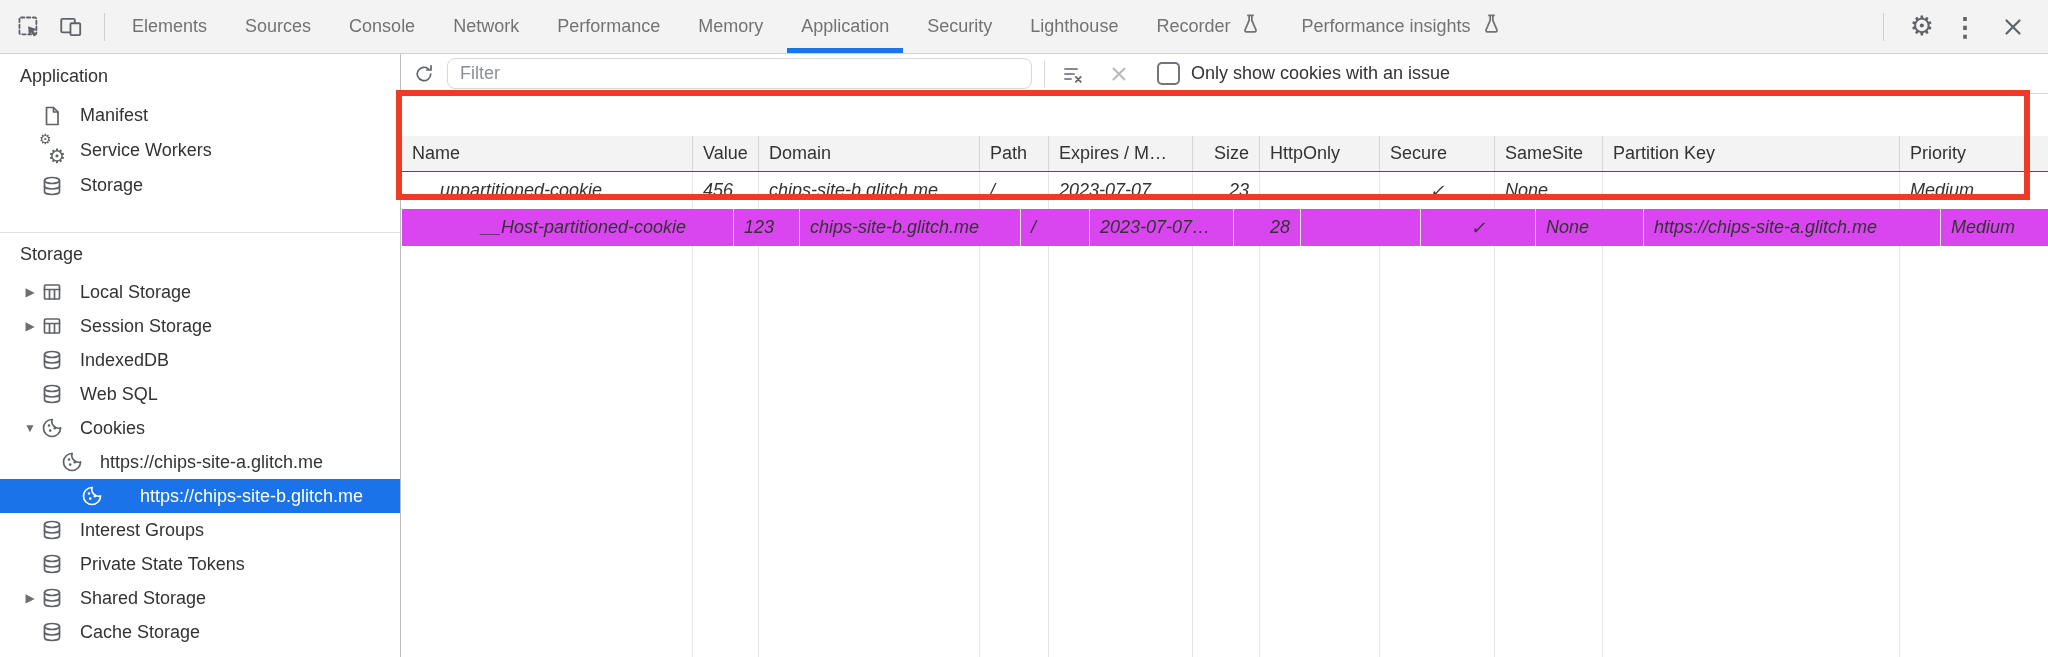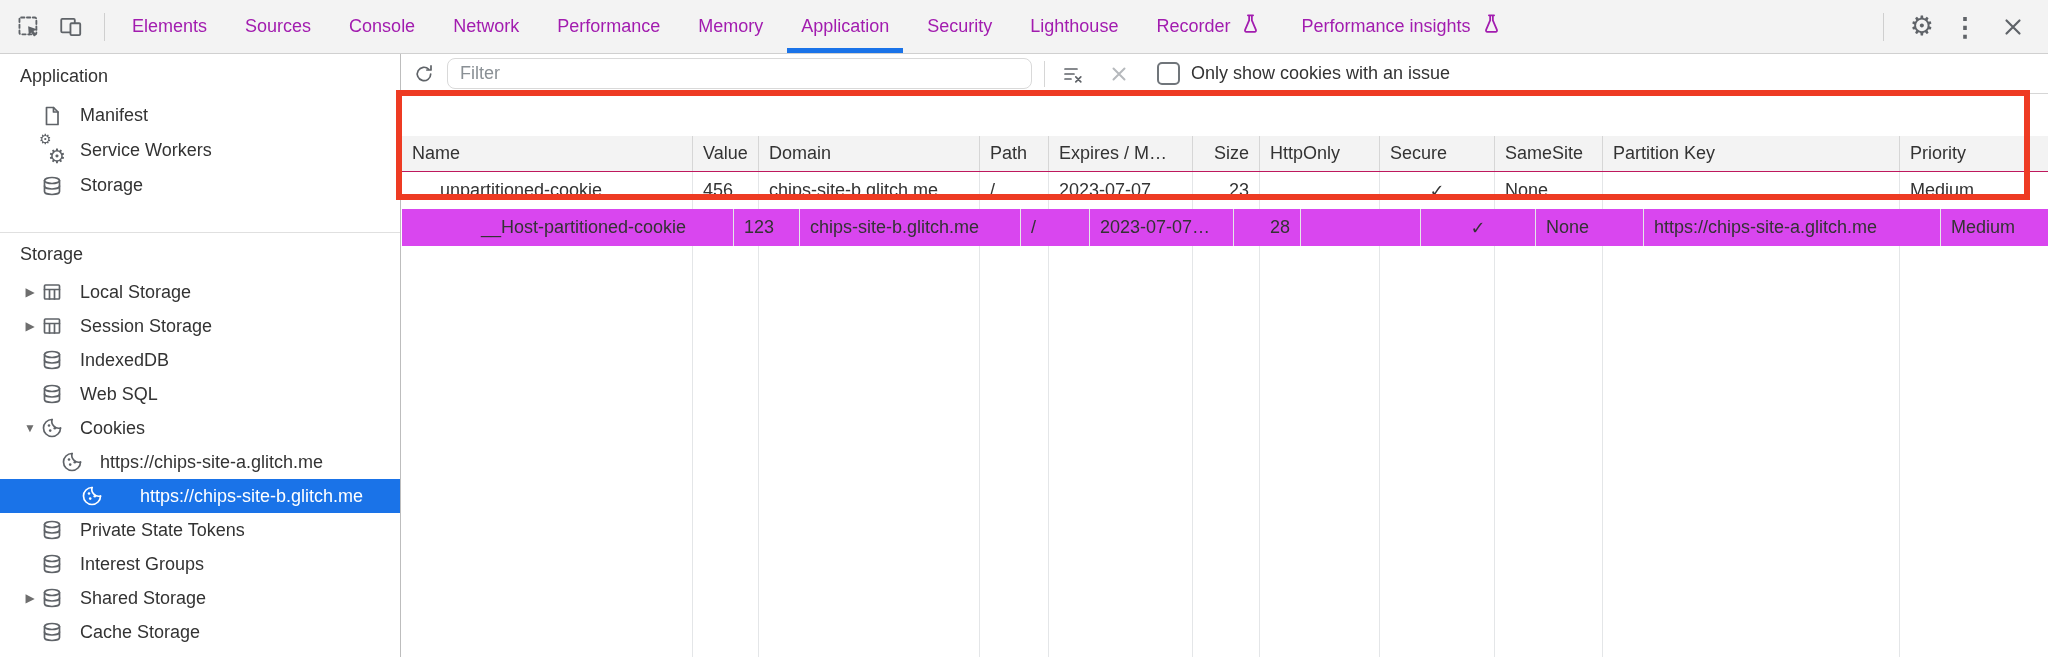--- a/index.html
+++ b/index.html
@@ -8,21 +8,21 @@
 
   
   .tabbar { position: absolute; left: 0; top: 0; width: 2048px; height: 54px;
     background: #f3f3f3; border-bottom: 1px solid #d0d0d0; display: flex; align-items: center; }
   .tb-icons { display: flex; align-items: center; padding-left: 12px; gap: 8px; }
   .tb-btn { width: 34px; height: 34px; display: flex; align-items: center; justify-content: center; color: #5f6368; }
   .tb-btn svg { width: 26px; height: 26px; }
   .tb-sep { width: 1px; height: 28px; background: #cfcfcf; margin: 0 8px; }
   .tabs { display: flex; height: 100%; }
   .tab { padding: 4px 19px; display: flex; align-items: center; gap: 8px; position: relative;
-    color: #a21caf; cursor: default; white-space: nowrap; }
+    color: #737373; cursor: default; white-space: nowrap; }
   .tab.active::after { content: ""; position: absolute; left: 5px; right: 5px; bottom: 0;
     height: 5px; background: #1a73e8; }
   .flask svg { width: 25px; height: 25px; }
   .tb-right { margin-left: auto; display: flex; align-items: center; padding-right: 18px; gap: 18px; }
   .glyph-gear { font-size: 27px; color: #5f6368; line-height: 1; }
   .glyph-dots { font-size: 26px; color: #5f6368; line-height: 1; font-weight: bold; }
   .xicon svg { width: 26px; height: 26px; }
 
   
   .sidebar { position: absolute; left: 0; top: 54px; width: 401px; height: 603px;
@@ -62,21 +62,21 @@
   
   .datagrid { flex: 1; display: flex; flex-direction: column; position: relative;
     --cols: 291px 66px 221px 69px 144px 67px 120px 115px 108px 297px 148px; }
   .gheader, .grow, .gfill { display: grid; grid-template-columns: var(--cols); }
   .gheader { height: 36px; background: #f3f3f3; border-bottom: 1px solid #be185d; flex: 0 0 auto; }
   .gheader > div { display: flex; align-items: center; padding: 0 10px; border-right: 1px solid #d6d6d6;
     overflow: hidden; white-space: nowrap; color: #333; }
   .grow { height: 37px; flex: 0 0 auto; background: #fff; }
   .grow.alt { background: #d946ef; padding-left: 41px; }
   .grow > div { display: flex; align-items: center; padding: 0 10px; border-right: 1px solid #e4e6e8;
-    overflow: hidden; white-space: nowrap; }
+    overflow: hidden; white-space: nowrap; font-style: italic; }
   .grow > div:first-child { padding-left: 38px; }
   .gheader > div:nth-child(6), .grow > div:nth-child(6) { justify-content: flex-end; }
   .grow > div:nth-child(8) { justify-content: center; }
   .gheader > div:last-child, .grow > div:last-child, .gfill > div:last-child { border-right: none; }
   .gfill { flex: 1; }
   .gfill > div { border-right: 1px solid #e4e6e8; }
 
   
   .red-box { position: absolute; left: 396px; top: 90px; width: 1634px; height: 110px;
     border: 6px solid #ee3b23; z-index: 6; pointer-events: none; }
@@ -274,32 +274,32 @@
     </div>
     <div class="titem">
       <span class="tw"></span>
       <span class="ic">
           <svg viewBox="0 0 24 24">
             <ellipse class="st" cx="12" cy="6.5" rx="7.5" ry="3"></ellipse>
             <path class="st" d="M4.5 6.5v11c0 1.7 3.3 3 7.5 3s7.5-1.3 7.5-3v-11"></path>
             <path class="st" d="M4.5 12c0 1.7 3.3 3 7.5 3s7.5-1.3 7.5-3"></path>
           </svg>
         </span>
+      <span>Interest Groups</span>
+    </div>
+    <div class="titem">
+      <span class="tw"></span>
+      <span class="ic">
+          <svg viewBox="0 0 24 24">
+            <ellipse class="st" cx="12" cy="6.5" rx="7.5" ry="3"></ellipse>
+            <path class="st" d="M4.5 6.5v11c0 1.7 3.3 3 7.5 3s7.5-1.3 7.5-3v-11"></path>
+            <path class="st" d="M4.5 12c0 1.7 3.3 3 7.5 3s7.5-1.3 7.5-3"></path>
+          </svg>
+        </span>
       <span>Private State Tokens</span>
-    </div>
-    <div class="titem">
-      <span class="tw"></span>
-      <span class="ic">
-          <svg viewBox="0 0 24 24">
-            <ellipse class="st" cx="12" cy="6.5" rx="7.5" ry="3"></ellipse>
-            <path class="st" d="M4.5 6.5v11c0 1.7 3.3 3 7.5 3s7.5-1.3 7.5-3v-11"></path>
-            <path class="st" d="M4.5 12c0 1.7 3.3 3 7.5 3s7.5-1.3 7.5-3"></path>
-          </svg>
-        </span>
-      <span>Interest Groups</span>
     </div>
     <div class="titem">
       <span class="tw">▶</span>
       <span class="ic">
           <svg viewBox="0 0 24 24">
             <ellipse class="st" cx="12" cy="6.5" rx="7.5" ry="3"></ellipse>
             <path class="st" d="M4.5 6.5v11c0 1.7 3.3 3 7.5 3s7.5-1.3 7.5-3v-11"></path>
             <path class="st" d="M4.5 12c0 1.7 3.3 3 7.5 3s7.5-1.3 7.5-3"></path>
           </svg>
         </span>

